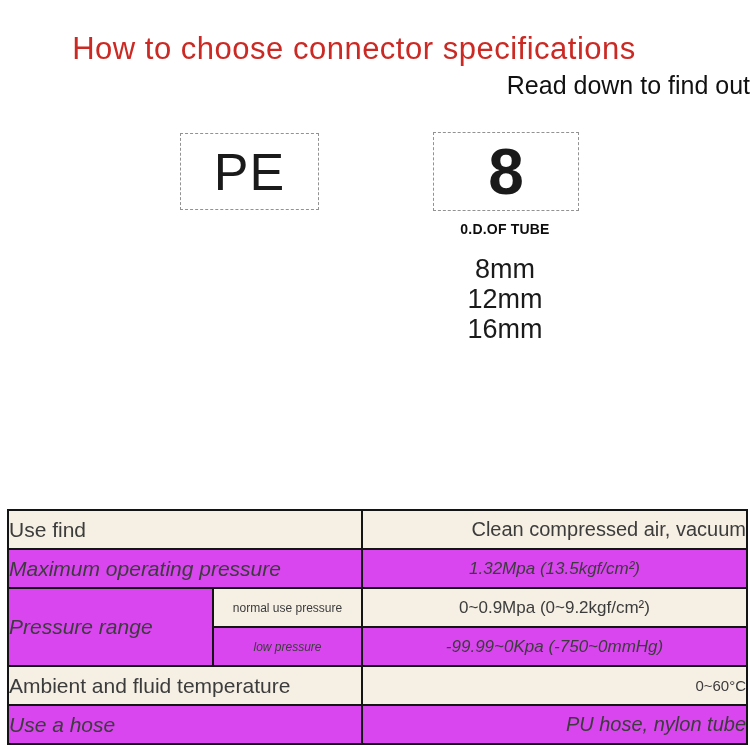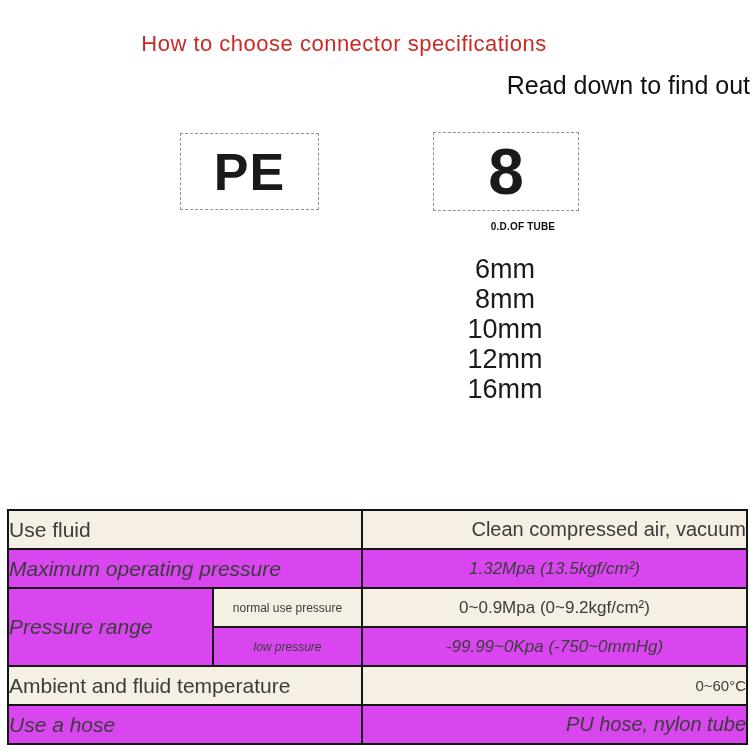--- a/index.html
+++ b/index.html
@@ -9,36 +9,36 @@
     --text-dark:#3c3c3c;
     --text-black:#1a1a1a;
     --dashed-gray:#929292;
   }
   html,body{margin:0;padding:0;background:#fff;}
   #page{
     position:relative;width:750px;height:750px;background:#ffffff;
     font-family:"Liberation Sans","DejaVu Sans",sans-serif;overflow:hidden;
   }
   .page-title{
-    position:absolute;top:31px;left:0;width:688px;text-align:center;
-    font-size:22px;font-weight:400;color:var(--title-red);letter-spacing:0.5px;
+    position:absolute;top:31px;left:10px;width:688px;text-align:center;
+    font-size:31px;font-weight:400;color:var(--title-red);letter-spacing:0.5px;
   }
   .page-subtitle{
     position:absolute;top:71px;left:0;width:750px;text-align:right;
     font-size:25px;font-weight:400;color:#111;
   }
   .dashed-box{
     position:absolute;border:1px dashed var(--dashed-gray);background:#fff;
     display:flex;align-items:center;justify-content:center;color:var(--text-black);
   }
-  .box-material{left:180px;top:133px;width:137px;height:75px;font-size:52px;font-weight:700;letter-spacing:1px;}
+  .box-material{left:180px;top:133px;width:137px;height:75px;font-size:52px;font-weight:400;letter-spacing:1px;}
   .box-size{left:433px;top:132px;width:144px;height:77px;font-size:64px;font-weight:600;}
   .od-caption{
-    position:absolute;left:451px;top:221px;width:144px;text-align:center;
-    font-size:10px;font-weight:700;color:#0d0d0d;letter-spacing:0.2px;
+    position:absolute;left:433px;top:221px;width:144px;text-align:center;
+    font-size:14px;font-weight:700;color:#0d0d0d;letter-spacing:0.2px;
   }
   .sizes-list{
     position:absolute;left:403px;top:254px;width:204px;text-align:center;
     font-size:27px;color:var(--text-black);
   }
   .sizes-list .size-item{height:30px;line-height:30px;}
   table.spec-table{
     position:absolute;left:7px;top:509px;width:739px;height:222px;
     border-collapse:collapse;table-layout:fixed;
   }
@@ -67,36 +67,34 @@
     <span>PE</span>
   </div>
 
   <div class="dashed-box box-size">
     <span>8</span>
   </div>
 
   <div class="od-caption">0.D.OF TUBE</div>
 
   <div class="sizes-list">
-    <div class="size-item">6mm</div>
     <div class="size-item">8mm</div>
-    <div class="size-item">10mm</div>
     <div class="size-item">12mm</div>
     <div class="size-item">16mm</div>
   </div>
 
   <table class="spec-table">
     <colgroup>
       <col style="width:205px">
       <col style="width:149px">
       <col style="width:385px">
     </colgroup>
     <tbody>
         <tr>
-      <td colspan="2" class="label beige">Use fluid</td>
+      <td colspan="2" class="label beige">Use find</td>
       <td class="value-big beige">Clean compressed air, vacuum</td>
     </tr>
     <tr>
       <td colspan="2" class="label white">Maximum operating pressure</td>
       <td class="value white">1.32Mpa  (13.5kgf/cm²)</td>
     </tr>
     <tr>
       <td rowspan="2" class="label white">Pressure range</td>
       <td class="sublabel beige">normal use pressure</td>
       <td class="value beige">0~0.9Mpa  (0~9.2kgf/cm²)</td>

